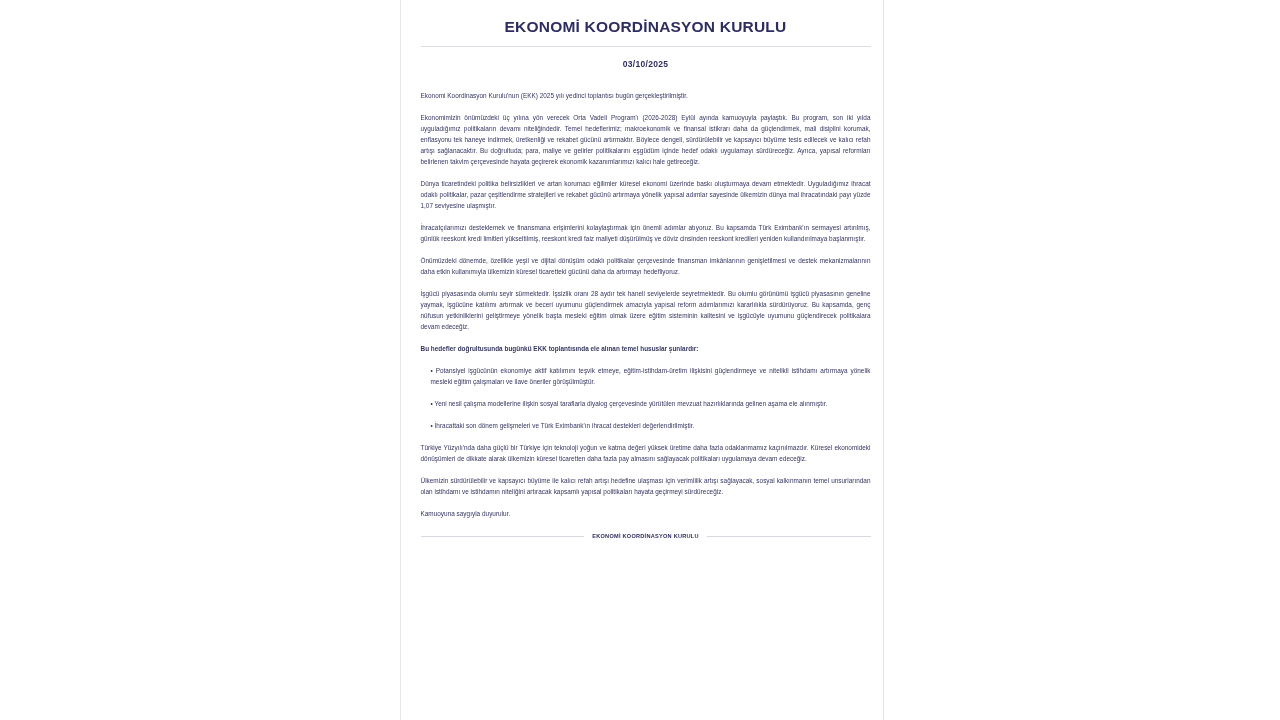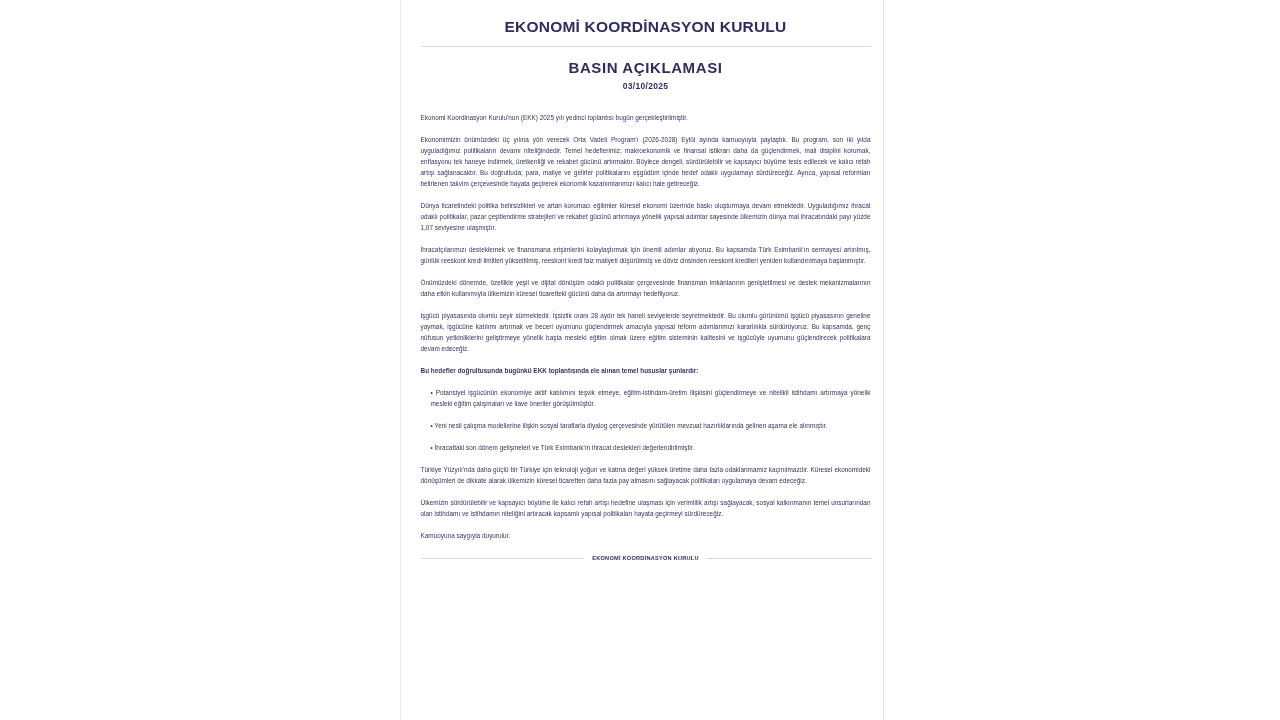--- a/index.html
+++ b/index.html
@@ -101,21 +101,20 @@
 </style>
 </head>
 <body>
 
 <div class="viewport">
   <div class="page">
 
     <div class="doc-header">
       <div class="org-title">EKONOMİ KOORDİNASYON KURULU</div>
       <hr class="rule-top">
-      <div class="release-title">BASIN AÇIKLAMASI</div>
       <div class="release-date">03/10/2025</div>
     </div>
 
     <div class="doc-body">
       <p class="para">Ekonomi Koordinasyon Kurulu'nun (EKK) 2025 yılı yedinci toplantısı bugün gerçekleştirilmiştir.</p>
       <p class="para">Ekonomimizin önümüzdeki üç yılına yön verecek Orta Vadeli Program'ı (2026-2028) Eylül ayında kamuoyuyla paylaştık. Bu program, son iki yılda uyguladığımız politikaların devamı niteliğindedir. Temel hedeflerimiz; makroekonomik ve finansal istikrarı daha da güçlendirmek, mali disiplini korumak, enflasyonu tek haneye indirmek, üretkenliği ve rekabet gücünü artırmaktır. Böylece dengeli, sürdürülebilir ve kapsayıcı büyüme tesis edilecek ve kalıcı refah artışı sağlanacaktır. Bu doğrultuda; para, maliye ve gelirler politikalarını eşgüdüm içinde hedef odaklı uygulamayı sürdüreceğiz. Ayrıca, yapısal reformları belirlenen takvim çerçevesinde hayata geçirerek ekonomik kazanımlarımızı kalıcı hale getireceğiz.</p>
       <p class="para">Dünya ticaretindeki politika belirsizlikleri ve artan korumacı eğilimler küresel ekonomi üzerinde baskı oluşturmaya devam etmektedir. Uyguladığımız ihracat odaklı politikalar, pazar çeşitlendirme stratejileri ve rekabet gücünü artırmaya yönelik yapısal adımlar sayesinde ülkemizin dünya mal ihracatındaki payı yüzde 1,07 seviyesine ulaşmıştır.</p>
       <p class="para">İhracatçılarımızı desteklemek ve finansmana erişimlerini kolaylaştırmak için önemli adımlar atıyoruz. Bu kapsamda Türk Eximbank'ın sermayesi artırılmış,  günlük reeskont kredi limitleri yükseltilmiş, reeskont kredi faiz maliyeti düşürülmüş ve döviz cinsinden reeskont kredileri yeniden kullandırılmaya başlanmıştır.</p>
       <p class="para">Önümüzdeki dönemde, özellikle yeşil ve dijital dönüşüm odaklı politikalar çerçevesinde finansman imkânlarının genişletilmesi ve destek mekanizmalarının daha etkin kullanımıyla ülkemizin küresel ticaretteki gücünü daha da artırmayı hedefliyoruz.</p>
       <p class="para">İşgücü piyasasında olumlu seyir sürmektedir. İşsizlik oranı 28 aydır tek haneli seviyelerde seyretmektedir. Bu olumlu görünümü işgücü piyasasının geneline yaymak, işgücüne katılımı artırmak ve beceri uyumunu güçlendirmek amacıyla yapısal reform adımlarımızı kararlılıkla sürdürüyoruz. Bu kapsamda, genç nüfusun yetkinliklerini geliştirmeye yönelik başta mesleki eğitim olmak üzere eğitim sisteminin kalitesini ve işgücüyle uyumunu güçlendirecek politikalara devam edeceğiz.</p>

